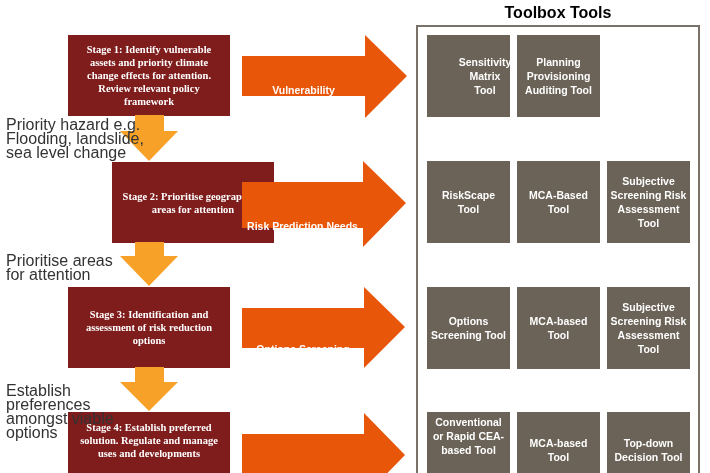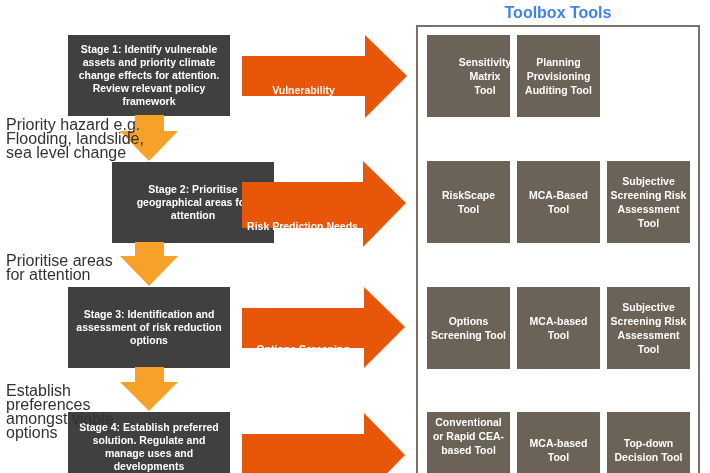--- a/index.html
+++ b/index.html
@@ -1,32 +1,32 @@
 <!DOCTYPE html>
 <html><head>
 <meta charset="utf-8">
 <style>
   html, body { margin:0; padding:0; background:#ffffff; }
   body { width:710px; height:473px; position:relative; overflow:hidden;
          font-family:"DejaVu Sans", sans-serif; }
-  .stage { position:absolute; left:68px; width:162px; background:#404040;
+  .stage { position:absolute; left:68px; width:162px; background:#7f1d1d;
            color:#ffffff; font-weight:bold; font-size:10.5px; line-height:13px;
            text-align:center; display:flex; align-items:center; justify-content:center;
-           box-sizing:border-box; padding:0 6px; font-family:Liberation Sans, sans-serif; }
+           box-sizing:border-box; padding:0 6px; font-family:Liberation Serif, serif; }
   .down { position:absolute; }
   .note { position:absolute; left:6px; font-size:16px; line-height:14px; color:#333333;
           font-family:"Liberation Sans", sans-serif; }
   .arrow { position:absolute; }
   .arrow-label { position:absolute; color:#ffffff; font-weight:bold; font-size:10.5px;
                  line-height:14px; text-align:center; display:flex; align-items:center;
                  justify-content:center; font-family:"Liberation Sans", sans-serif;margin-top:28px; }
   .toolbox { position:absolute; left:416px; top:25px; width:284px; height:460px;
              border:2px solid #7a7268; box-sizing:border-box; }
   .toolbox-title { position:absolute; left:416px; top:4px; width:284px; text-align:center;
-                   font-weight:bold; font-size:16px; color:#3b82f6;
+                   font-weight:bold; font-size:16px; color:#000000;
                    font-family:"Liberation Sans", sans-serif; }
   .tool { position:absolute; width:83px; height:82px; background:#6B6357; color:#ffffff;
           font-weight:bold; font-size:10.5px; line-height:14px; text-align:center;
           display:flex; align-items:center; justify-content:center; box-sizing:border-box;
           padding:0 3px; font-family:"Liberation Sans", sans-serif; }
 </style>
 </head>
 <body>
 
 <div class="stage" style="top:35px;height:81px;">

